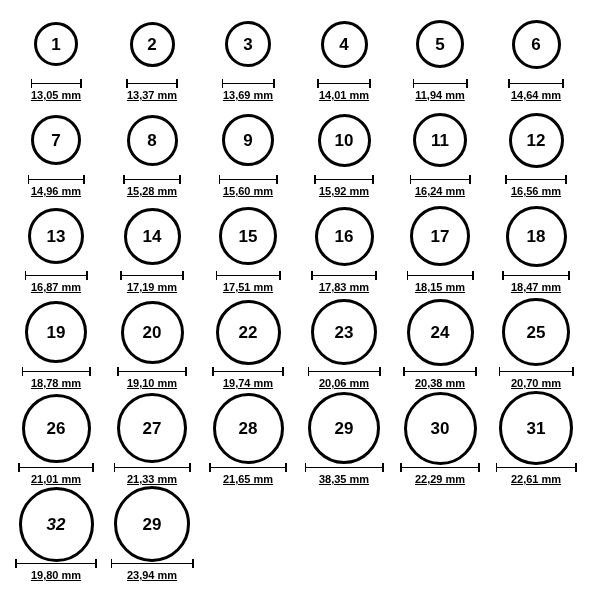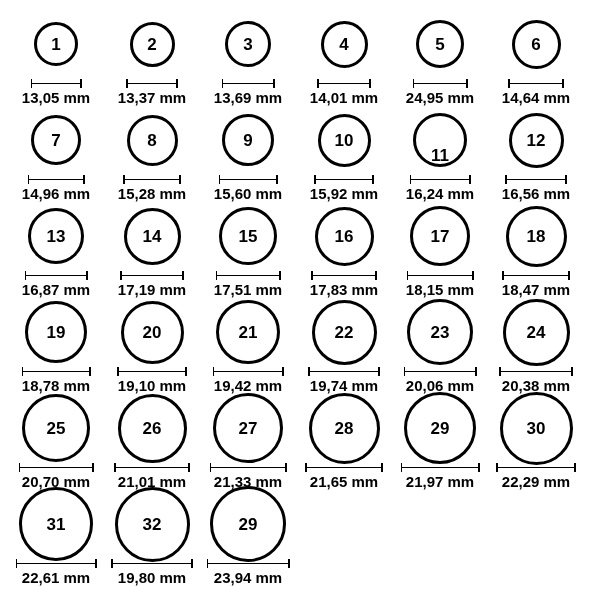--- a/index.html
+++ b/index.html
@@ -80,26 +80,27 @@
   .dim-line .cap {
     position: absolute;
     top: 0;
     width: 1.6px;
     height: 9px;
     background: #000000;
   }
   .dim-line .cap.left { left: 0; }
   .dim-line .cap.right { right: 0; }
   .ring-label {
-    font-size: 15px;
+    font-size: 11px;
     font-weight: bold;
     line-height: 1;
     margin-top: 3px;
     color: #000000;
     white-space: nowrap;
+    text-decoration: underline;
   }
 </style>
 </head>
 <body>
 
 <div id="ring-chart">
   <div class="chart-grid">
       <div class="ring-cell">
         <div class="ring-circle-wrap">
           <div class="ring-circle" style="width: 44px; height: 44px;">
@@ -161,21 +162,21 @@
           <div class="ring-circle" style="width: 48px; height: 48px;">
             <span class="ring-number">5</span>
           </div>
         </div>
         <div class="ring-dim">
           <div class="dim-line" style="width: 55px;">
             <span class="cap left"></span>
             <span class="cap right"></span>
           </div>
         </div>
-        <div class="ring-label">24,95 mm</div>
+        <div class="ring-label">11,94 mm</div>
       </div>
       <div class="ring-cell">
         <div class="ring-circle-wrap">
           <div class="ring-circle" style="width: 49px; height: 49px;">
             <span class="ring-number">6</span>
           </div>
         </div>
         <div class="ring-dim">
           <div class="dim-line" style="width: 56px;">
             <span class="cap left"></span>
@@ -235,21 +236,21 @@
         <div class="ring-dim">
           <div class="dim-line" style="width: 60px;">
             <span class="cap left"></span>
             <span class="cap right"></span>
           </div>
         </div>
         <div class="ring-label">15,92 mm</div>
       </div>
       <div class="ring-cell">
         <div class="ring-circle-wrap">
-          <div class="ring-circle" style="width: 54px; height: 54px; align-items: flex-end;">
+          <div class="ring-circle" style="width: 54px; height: 54px;">
             <span class="ring-number">11</span>
           </div>
         </div>
         <div class="ring-dim">
           <div class="dim-line" style="width: 61px;">
             <span class="cap left"></span>
             <span class="cap right"></span>
           </div>
         </div>
         <div class="ring-label">16,24 mm</div>
@@ -375,34 +376,20 @@
         <div class="ring-dim">
           <div class="dim-line" style="width: 70px;">
             <span class="cap left"></span>
             <span class="cap right"></span>
           </div>
         </div>
         <div class="ring-label">19,10 mm</div>
       </div>
       <div class="ring-cell">
         <div class="ring-circle-wrap">
-          <div class="ring-circle" style="width: 64px; height: 64px;">
-            <span class="ring-number">21</span>
-          </div>
-        </div>
-        <div class="ring-dim">
-          <div class="dim-line" style="width: 71px;">
-            <span class="cap left"></span>
-            <span class="cap right"></span>
-          </div>
-        </div>
-        <div class="ring-label">19,42 mm</div>
-      </div>
-      <div class="ring-cell">
-        <div class="ring-circle-wrap">
           <div class="ring-circle" style="width: 65px; height: 65px;">
             <span class="ring-number">22</span>
           </div>
         </div>
         <div class="ring-dim">
           <div class="dim-line" style="width: 72px;">
             <span class="cap left"></span>
             <span class="cap right"></span>
           </div>
         </div>
@@ -497,21 +484,21 @@
           <div class="ring-circle" style="width: 72px; height: 72px;">
             <span class="ring-number">29</span>
           </div>
         </div>
         <div class="ring-dim">
           <div class="dim-line" style="width: 79px;">
             <span class="cap left"></span>
             <span class="cap right"></span>
           </div>
         </div>
-        <div class="ring-label">21,97 mm</div>
+        <div class="ring-label">38,35 mm</div>
       </div>
       <div class="ring-cell">
         <div class="ring-circle-wrap">
           <div class="ring-circle" style="width: 73px; height: 73px;">
             <span class="ring-number">30</span>
           </div>
         </div>
         <div class="ring-dim">
           <div class="dim-line" style="width: 80px;">
             <span class="cap left"></span>
@@ -529,21 +516,21 @@
         <div class="ring-dim">
           <div class="dim-line" style="width: 81px;">
             <span class="cap left"></span>
             <span class="cap right"></span>
           </div>
         </div>
         <div class="ring-label">22,61 mm</div>
       </div>
       <div class="ring-cell">
         <div class="ring-circle-wrap">
-          <div class="ring-circle" style="width: 75px; height: 75px;">
+          <div class="ring-circle" style="width: 75px; height: 75px; font-style: italic;">
             <span class="ring-number">32</span>
           </div>
         </div>
         <div class="ring-dim">
           <div class="dim-line" style="width: 82px;">
             <span class="cap left"></span>
             <span class="cap right"></span>
           </div>
         </div>
         <div class="ring-label">19,80 mm</div>

